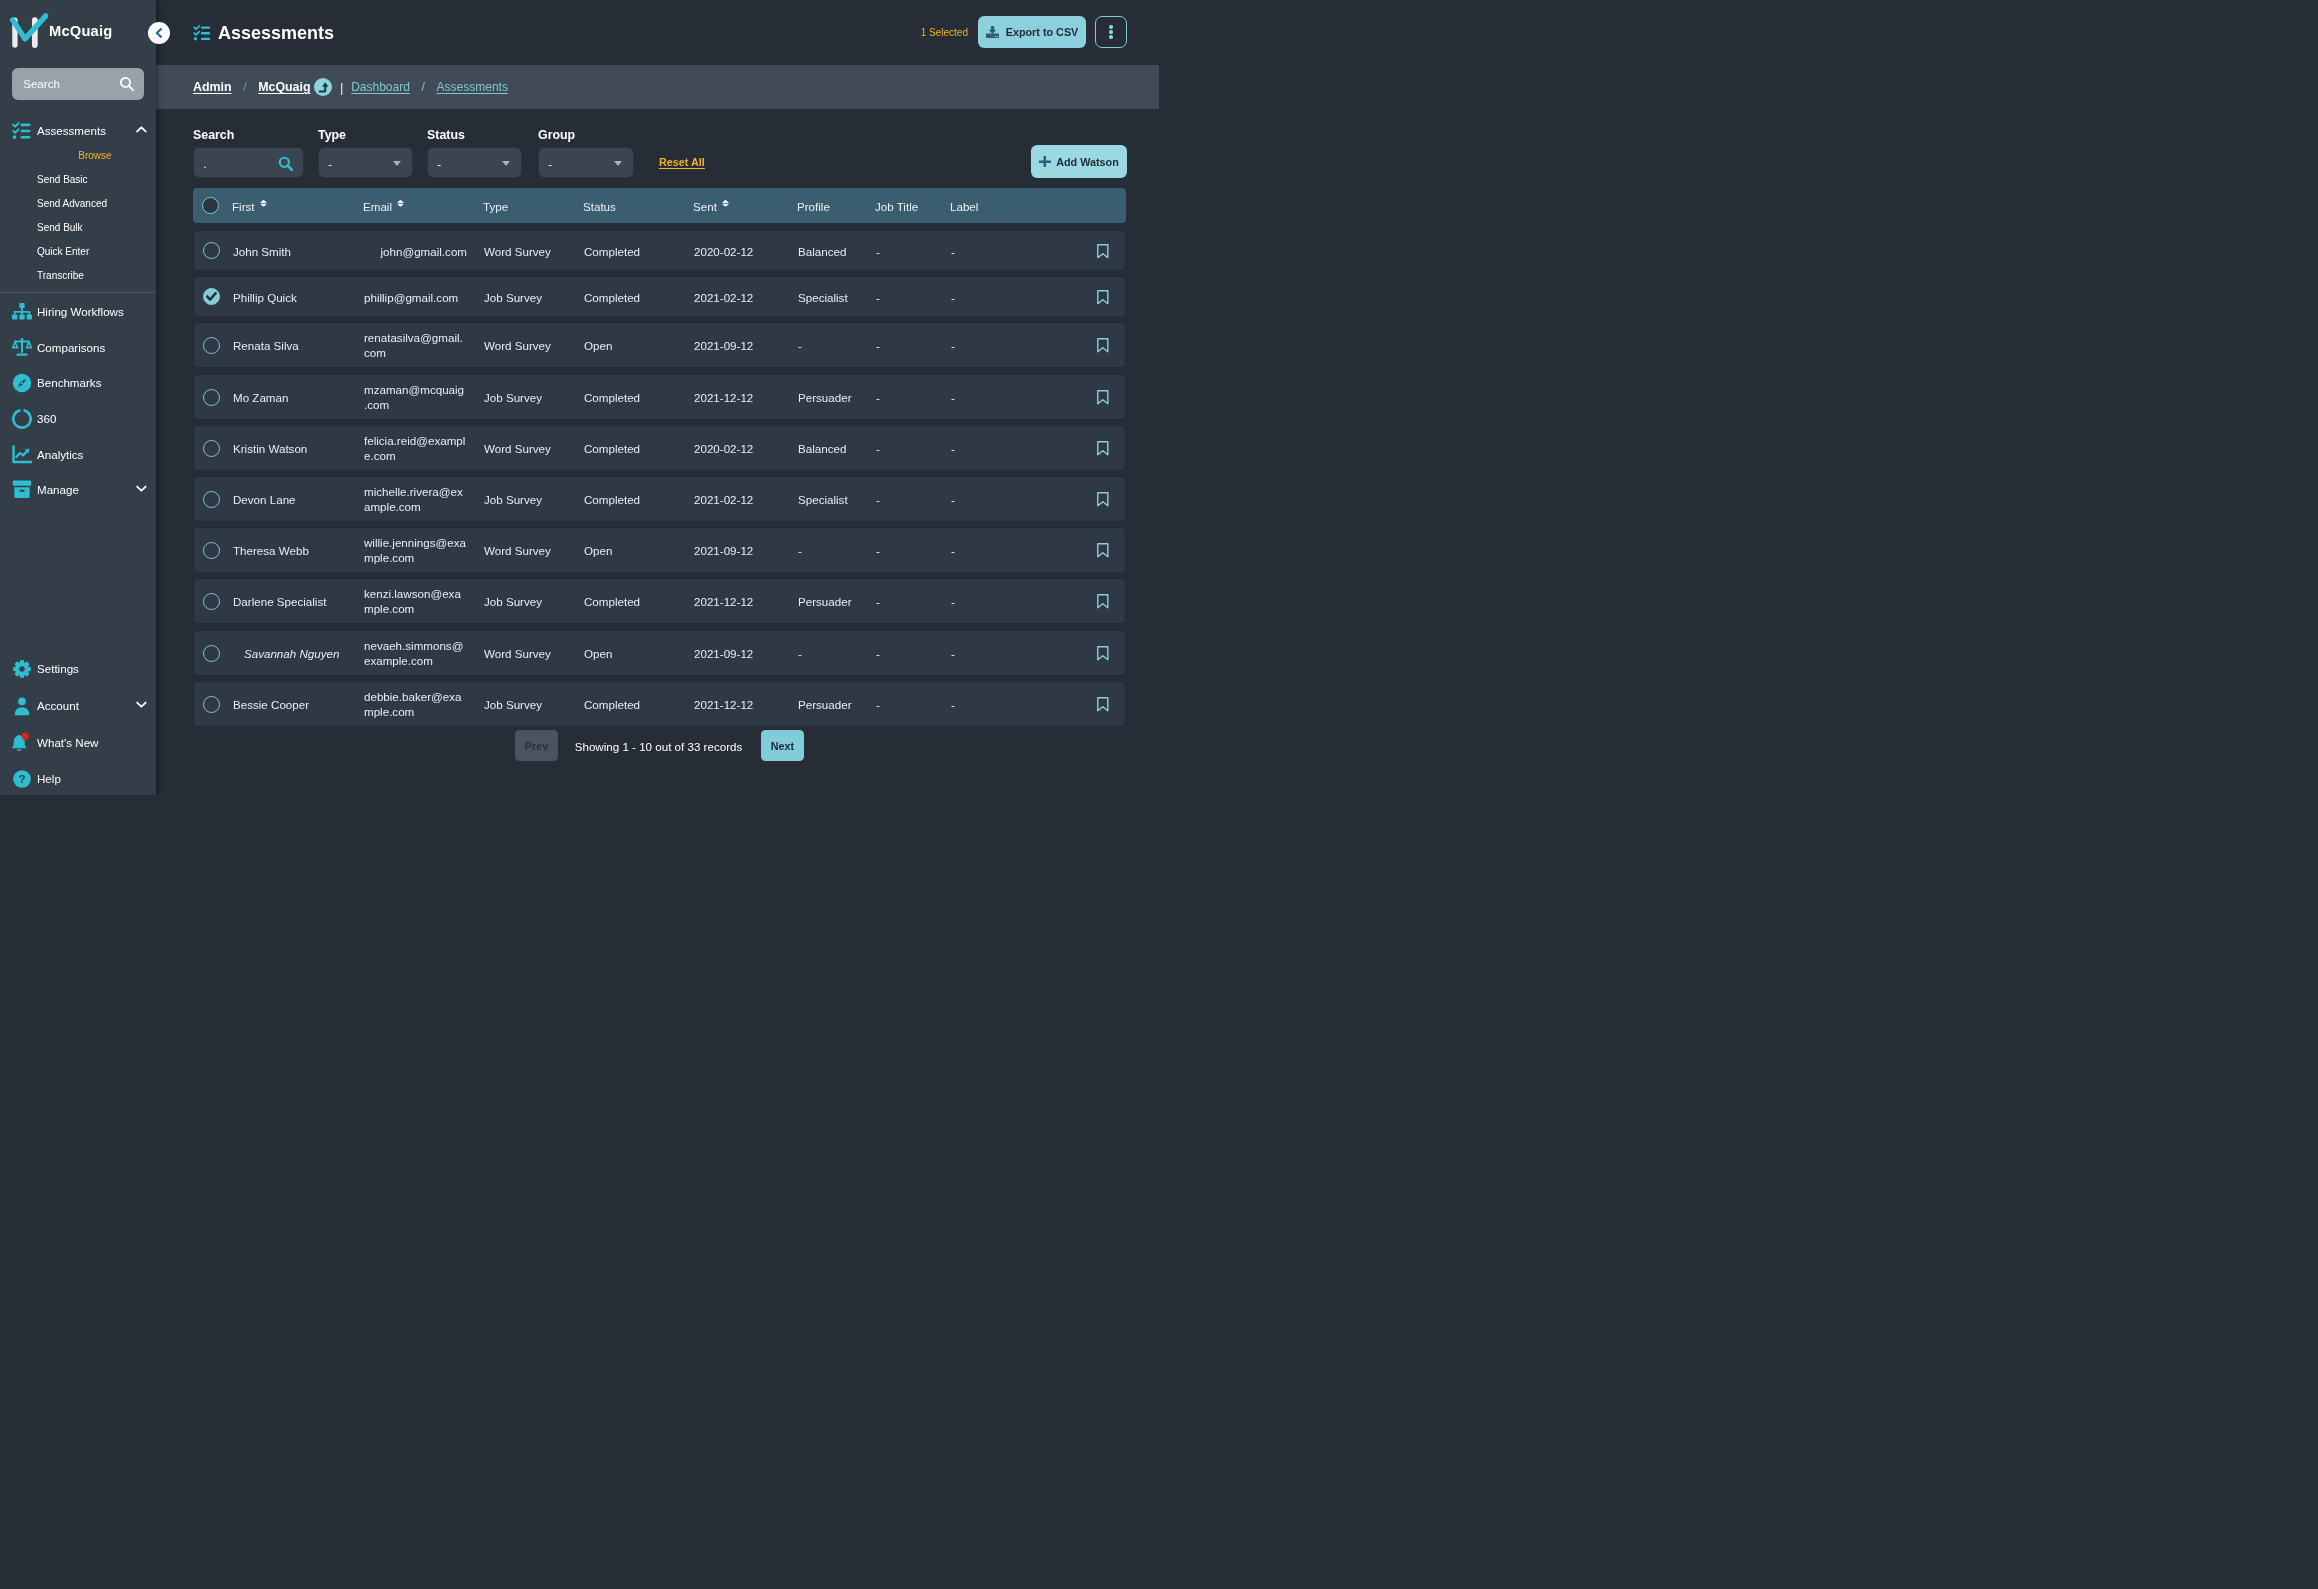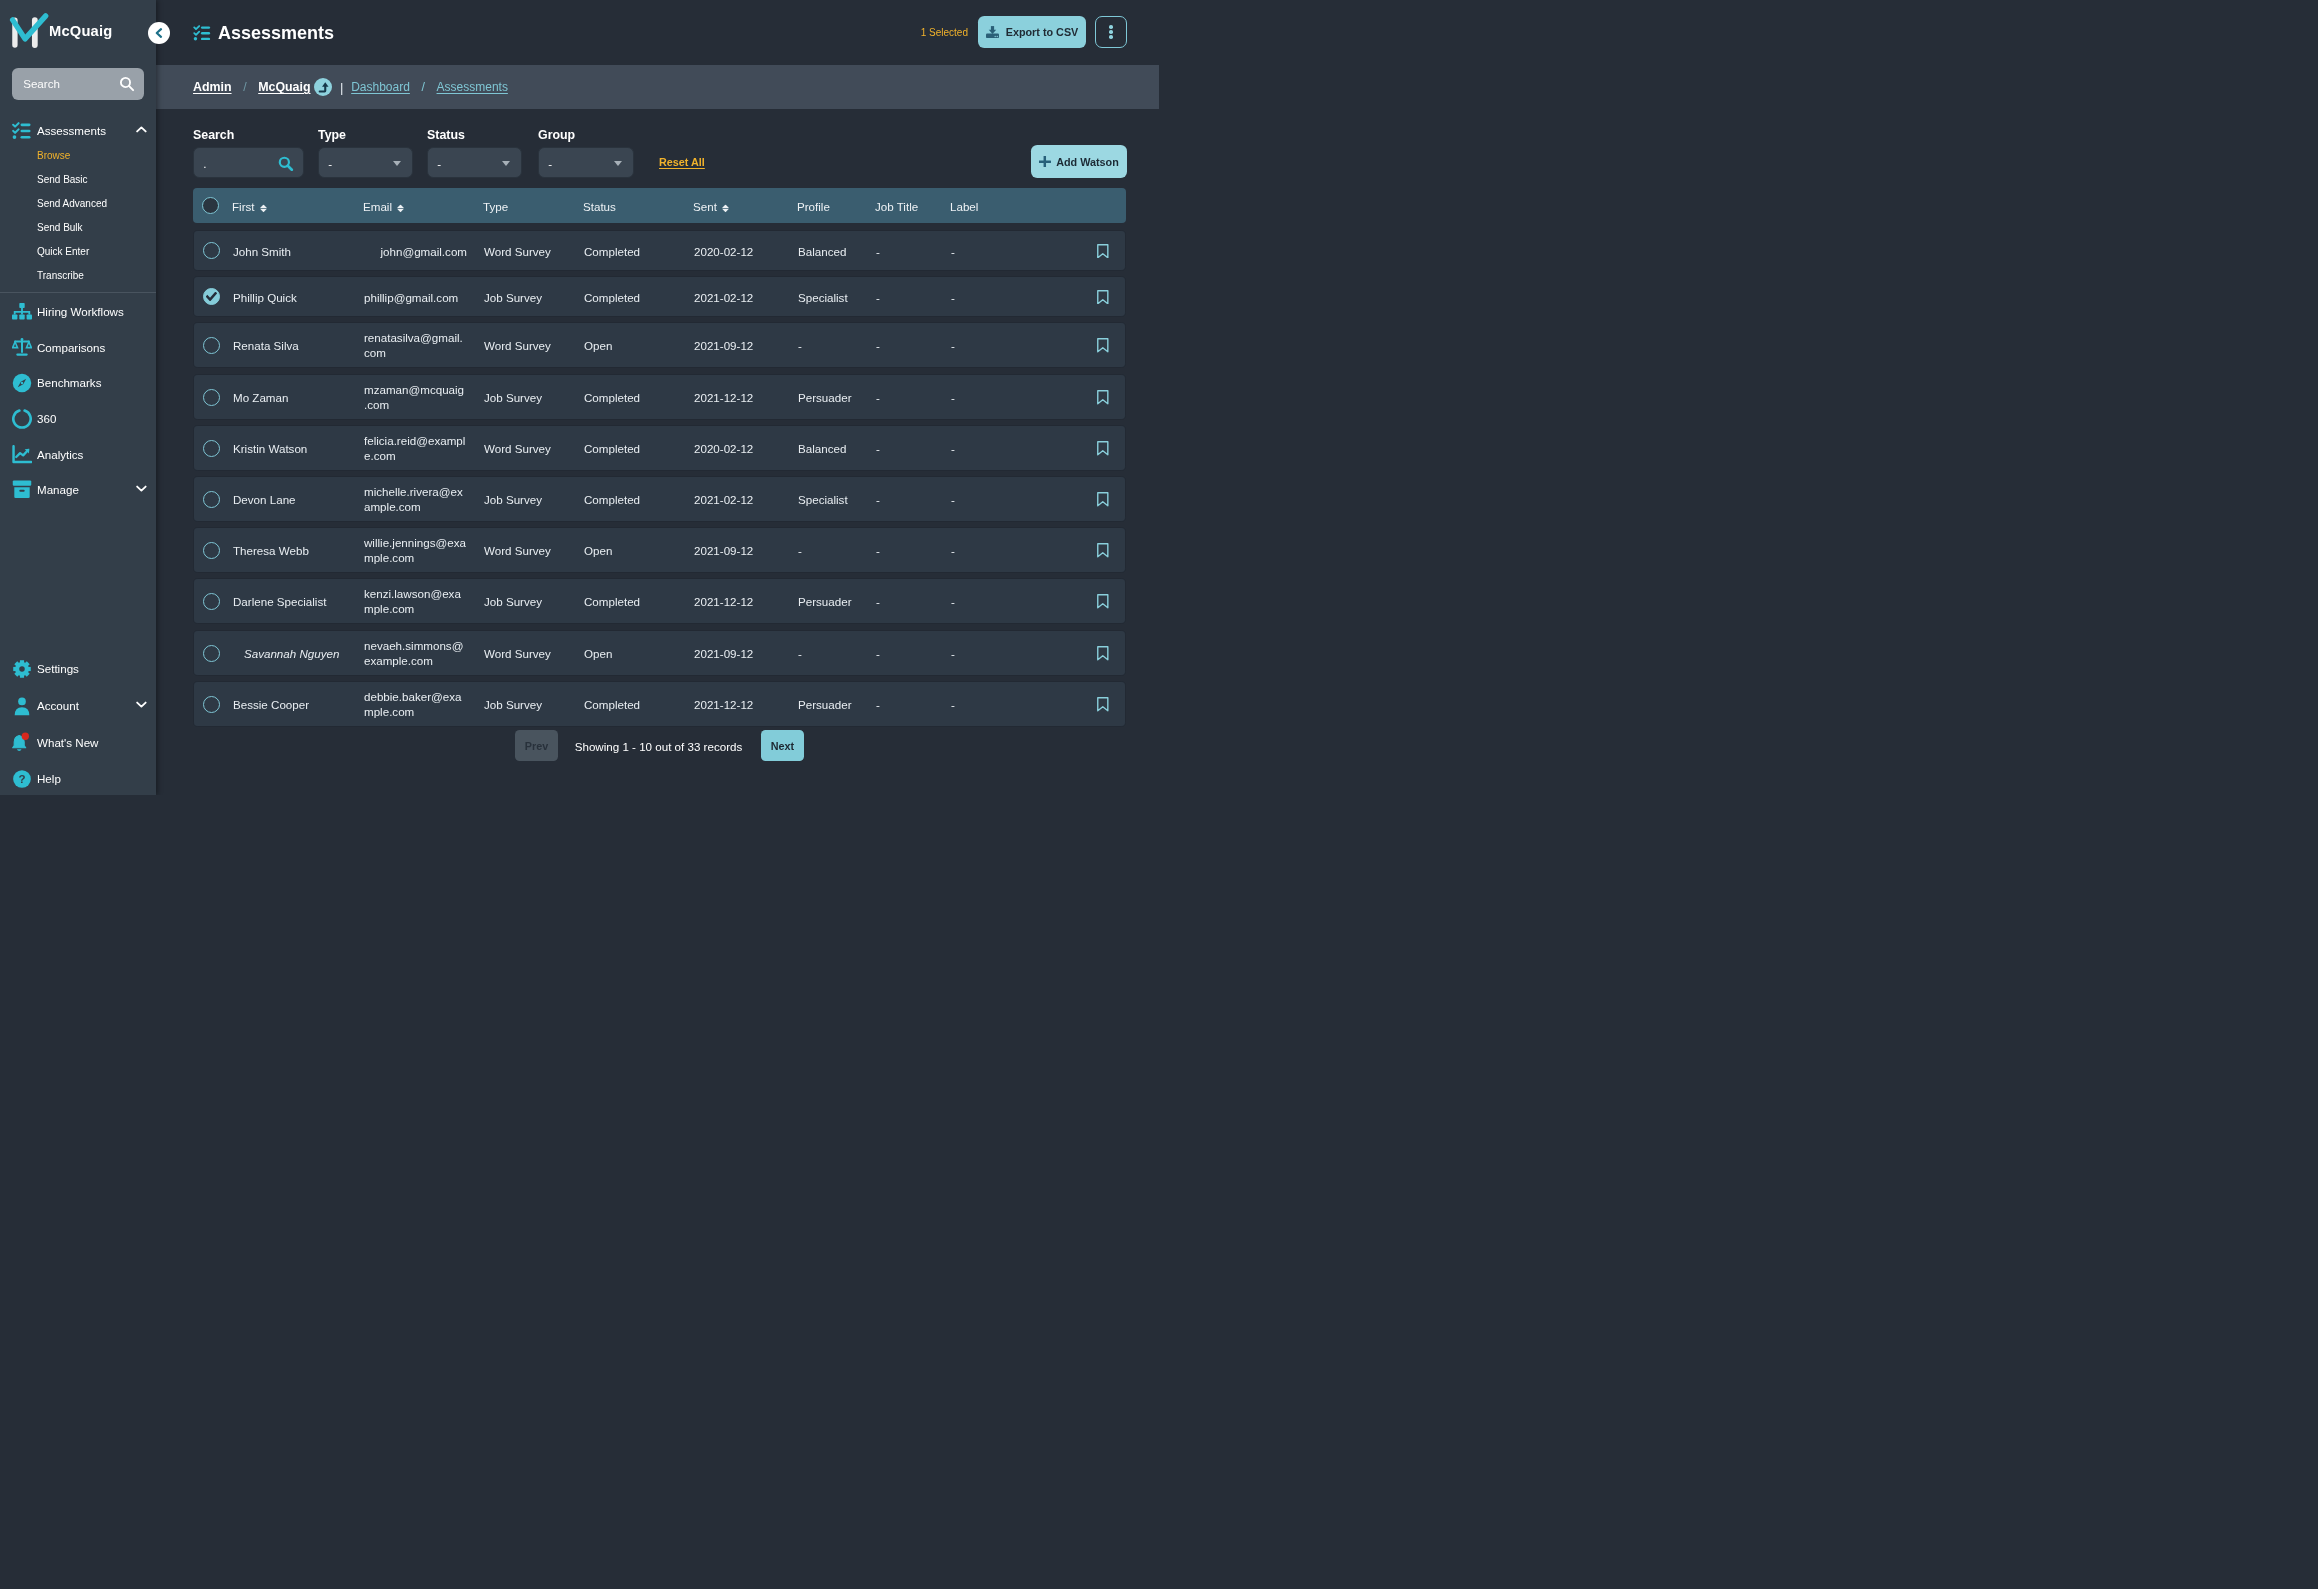--- a/index.html
+++ b/index.html
@@ -36,21 +36,21 @@
 #crumbs .pipe{color:#e6ebf0;margin:0 7.7px;font-size:13px;font-weight:400;}
 #upcirc{width:18px;height:18px;border-radius:50%;background:#8ed2de;margin-left:3.9px;display:flex;align-items:center;justify-content:center;}
 
 .flabel{position:absolute;top:128px;font-size:12.4px;font-weight:bold;color:#fff;}
 .finput{position:absolute;top:147px;height:31px;background:#3a4551;border:0.8px solid #2a333d;border-radius:6.2px;color:#fff;font-size:11.6px;}
 .caret{position:absolute;right:10.8px;top:13px;width:0;height:0;border-left:4.3px solid transparent;border-right:4.3px solid transparent;border-top:5.4px solid #a7b0b8;}
 #resetall{position:absolute;left:647px;top:156px;font-size:10.8px;font-weight:bold;color:#f1b22b;text-decoration:underline;text-underline-offset:2.3px;margin-left:12px;}
 #addfilters{position:absolute;left:1031px;top:145px;width:96px;height:33px;background:#9cd8e2;border-radius:6.2px;display:flex;align-items:center;justify-content:center;gap:5.4px;font-size:10.8px;font-weight:bold;color:#1c2a35;}
 
 #thead{position:absolute;left:193px;top:188px;width:933px;height:35px;background:#3a5d6f;border-radius:3.9px;color:#eef2f5;font-size:11.6px;}
-.hcell{position:absolute;top:50%;transform:translateY(-50%);white-space:nowrap;display:flex;align-items:flex-end;gap:5.4px;}
+.hcell{position:absolute;top:50%;transform:translateY(-50%);white-space:nowrap;display:flex;align-items:flex-start;gap:5.4px;}
 .row{position:absolute;left:193px;width:933px;background:#2e3945;border:0.8px solid #222933;border-radius:4.6px;color:#e9eef2;font-size:11.6px;}
 .cell{position:absolute;top:50%;transform:translateY(-50%);white-space:nowrap;}
 .email{white-space:normal;width:103px;line-height:15px;word-break:break-all;}
 .ckc{position:absolute;left:9.3px;top:50%;margin-top:-8.5px;width:17px;height:17px;border-radius:50%;border:1.5px solid #7fc5d4;}
 .ckc.hd{background:#2a3540;}
 .ckc.on{background:#85ccd9;border-color:#85ccd9;}
 .bm{position:absolute;left:903px;top:50%;margin-top:-7px;}
 .sorti{display:inline-block;}
 
 #prevb{position:absolute;left:515px;top:730px;width:43px;height:31px;background:#49545e;border-radius:4.6px;color:#28313b;font-weight:bold;font-size:10.8px;display:flex;align-items:center;justify-content:center;}
@@ -83,21 +83,21 @@
       <rect x="11" y="2" width="13" height="3.4" rx="1.7" fill="#2ebdd1"></rect>
       <rect x="11" y="10" width="13" height="3.4" rx="1.7" fill="#2ebdd1"></rect>
       <rect x="11" y="18" width="13" height="3.4" rx="1.7" fill="#2ebdd1"></rect>
     </svg>
       </span>
     <span class="tx">Assessments</span>
     <svg class="chev" width="10.8" height="7" viewBox="0 0 14 9">
         <path d="M1.5 7 L7 1.8 L12.5 7" stroke="#fff" stroke-width="2.4" fill="none" stroke-linecap="round" stroke-linejoin="round"></path>
       </svg>
   </div>
-  <div class="sub" style="top:151px;color:#f1b22b;">Browse</div>
+  <div class="sub" style="top:151px;color:#f1b22b;text-align:center;">Browse</div>
   <div class="sub" style="top:175px;">Send Basic</div>
   <div class="sub" style="top:199px;">Send Advanced</div>
   <div class="sub" style="top:223px;">Send Bulk</div>
   <div class="sub" style="top:247px;">Quick Enter</div>
   <div class="sub" style="top:271px;">Transcribe</div>
   <div id="sbdiv"></div>
   <div class="nav" style="top:299px;">
     <span class="ic">
         <svg width="20" height="17" viewBox="0 0 26 22">
       <rect x="9.5" y="0" width="7" height="6.5" rx="1" fill="#2ebdd1"></rect>

